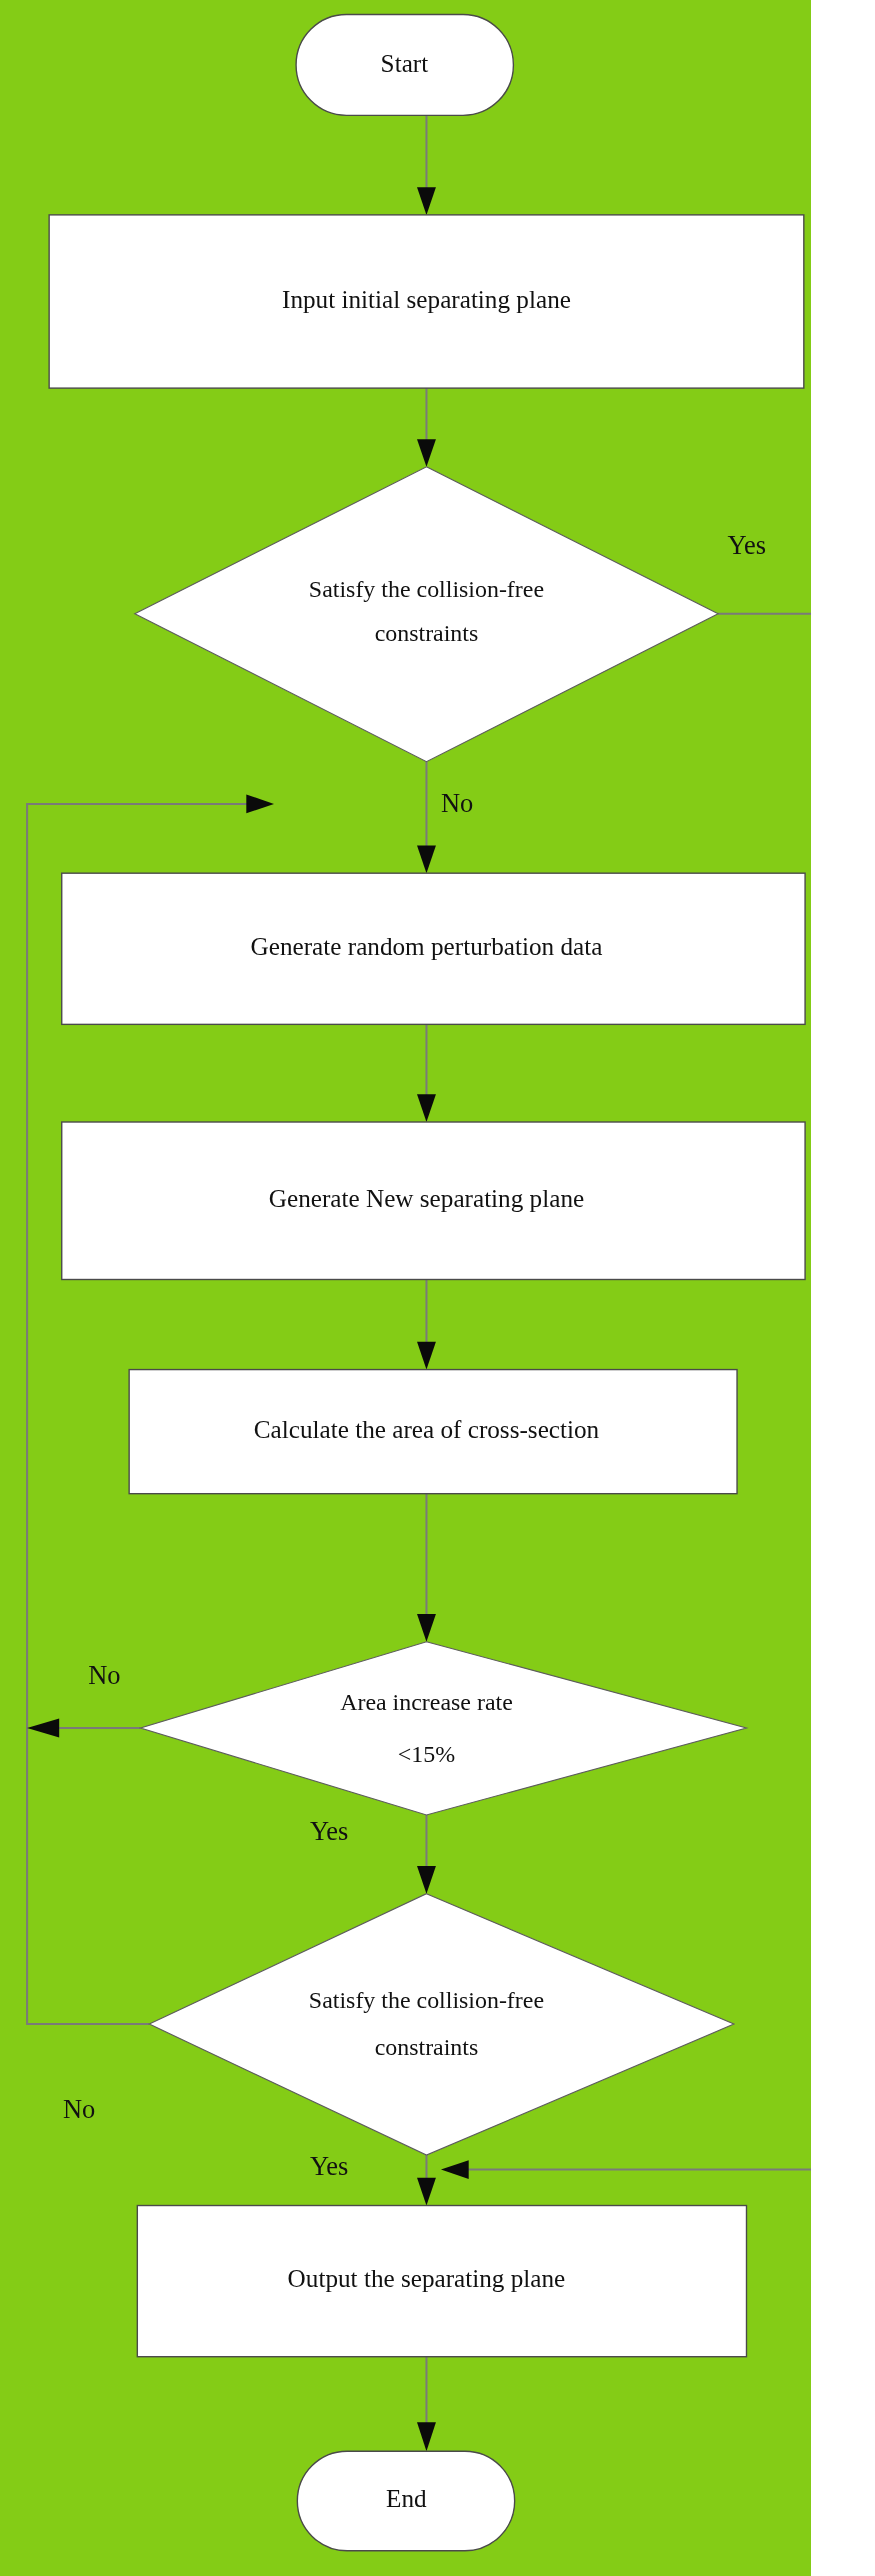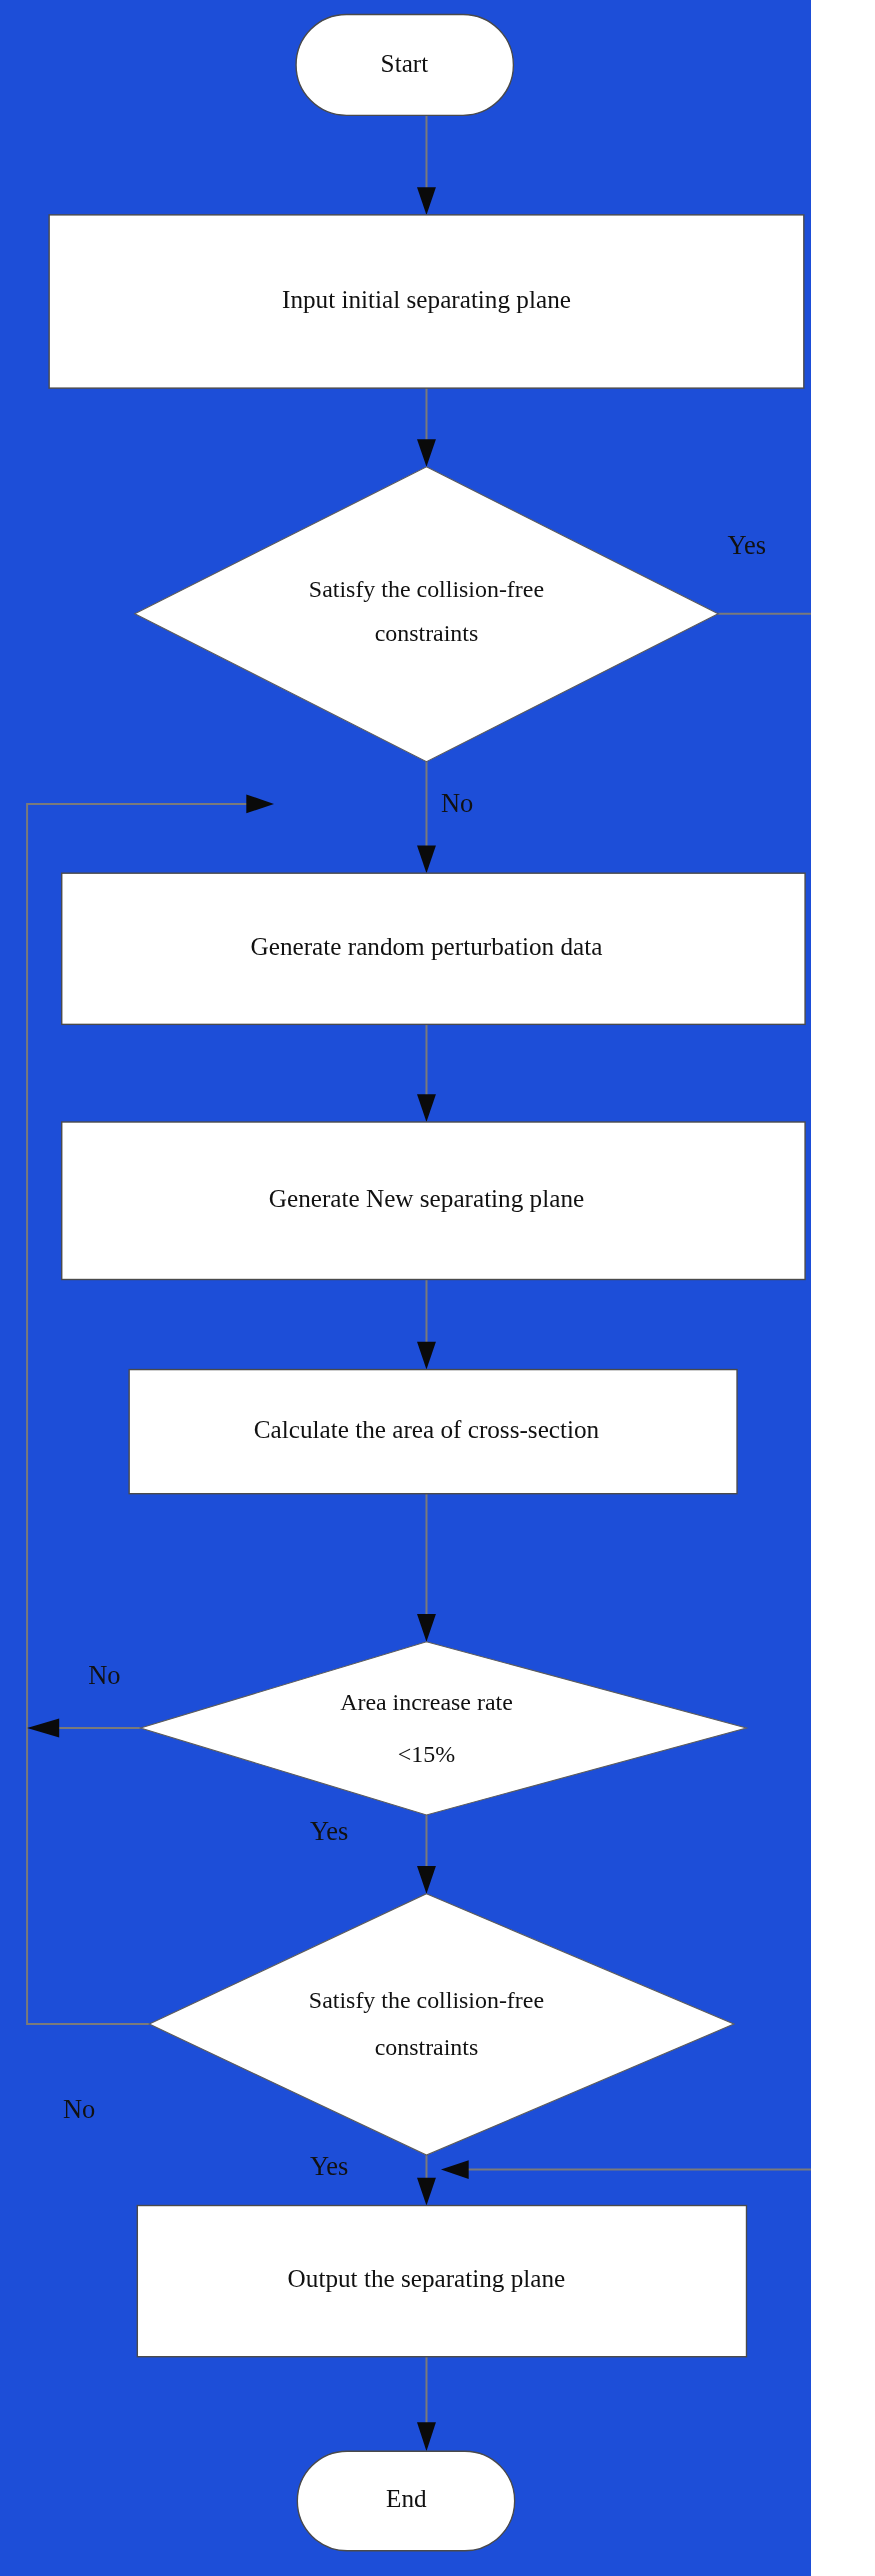--- a/index.html
+++ b/index.html
@@ -7,21 +7,21 @@
     padding: 0;
     background: #ffffff;
   }
   body {
     font-family: "Liberation Serif", "DejaVu Serif", serif;
   }
   #flow-root {
     position: relative;
     width: 811px;
     height: 2576px;
-    background: #1d4ed8;
+    background: #84cc16;
     overflow: hidden;
   }
   svg#flowchart {
     display: block;
     width: 875px;
     height: 2576px;
   }
   .node-shape {
     fill: #ffffff;
     stroke: #4a4a4a;

